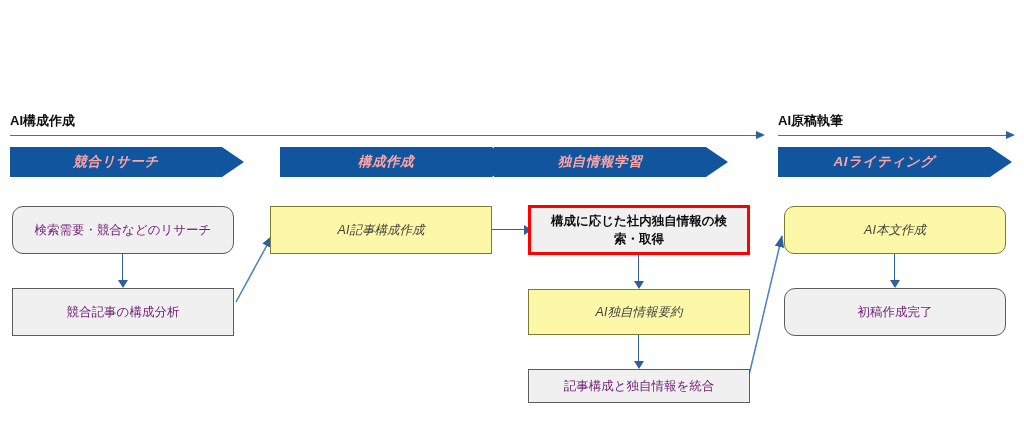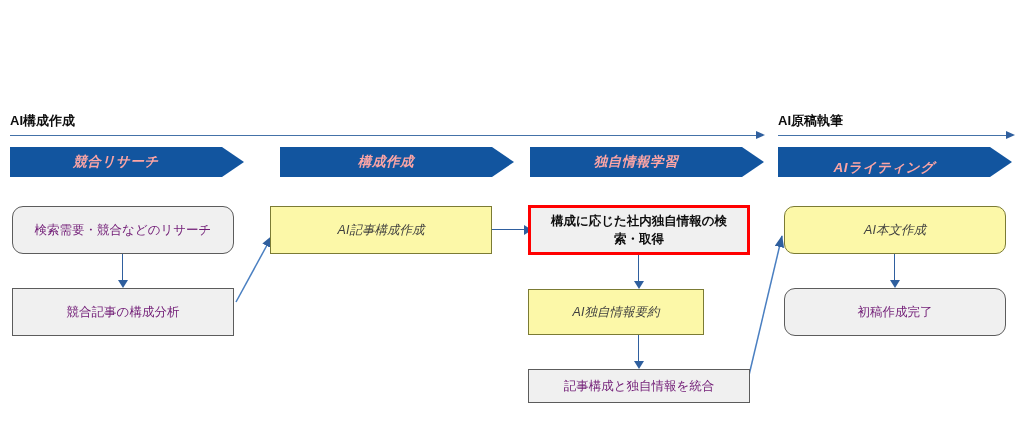--- a/index.html
+++ b/index.html
@@ -154,26 +154,26 @@
 <div class="chevron" style="left:10px; top:147px; width:212px;">
   <span class="chevron-label">競合リサーチ</span>
   <span class="chevron-tip"></span>
 </div>
 
 <div class="chevron" style="left:280px; top:147px; width:212px;">
   <span class="chevron-label">構成作成</span>
   <span class="chevron-tip"></span>
 </div>
 
-<div class="chevron" style="left:530px; top:147px; width:212px;text-align:center;">
+<div class="chevron" style="left:494px; top:147px; width:212px;text-align:center;">
   <span class="chevron-label">独自情報学習</span>
   <span class="chevron-tip"></span>
 </div>
 
-<div class="chevron" style="left:778px; top:147px; width:212px;align-items:flex-end;">
+<div class="chevron" style="left:778px; top:147px; width:212px;">
   <span class="chevron-label">AIライティング</span>
   <span class="chevron-tip"></span>
 </div>
 
 <div class="pbox pbox-gray rounded" style="left:12px; top:206px; width:222px; height:48px;">検索需要・競合などのリサーチ</div>
 
 <div class="vline" style="left:122px; top:254px; height:28px;"></div>
 <div class="vhead" style="left:118px; top:280px;"></div>
 
 <div class="pbox pbox-gray" style="left:12px; top:288px; width:222px; height:48px;">競合記事の構成分析</div>
@@ -191,21 +191,21 @@
 <div class="pbox pbox-yellow" style="left:270px; top:206px; width:222px; height:48px;">AI記事構成作成</div>
 
 <div class="hline" style="left:492px; top:229px; width:34px;"></div>
 <div class="hhead" style="left:524px; top:225px;"></div>
 
 <div class="pbox pbox-highlight" style="left:528px; top:205px; width:222px; height:50px;">構成に応じた社内独自情報の検索・取得</div>
 
 <div class="vline" style="left:638px; top:255px; height:28px;"></div>
 <div class="vhead" style="left:634px; top:281px;"></div>
 
-<div class="pbox pbox-yellow" style="left:528px; top:289px; width:176px; height:46px;">AI独自情報要約</div>
+<div class="pbox pbox-yellow" style="left:528px; top:289px; width:222px; height:46px;">AI独自情報要約</div>
 
 <div class="vline" style="left:638px; top:335px; height:28px;"></div>
 <div class="vhead" style="left:634px; top:361px;"></div>
 
 <div class="pbox pbox-gray" style="left:528px; top:369px; width:222px; height:34px;">記事構成と独自情報を統合</div>
 
 <div class="pbox pbox-yellow" style="left:784px; top:206px; width:222px; height:48px;border-radius:10px;">AI本文作成</div>
 
 <div class="vline" style="left:894px; top:254px; height:28px;"></div>
 <div class="vhead" style="left:890px; top:280px;"></div>

